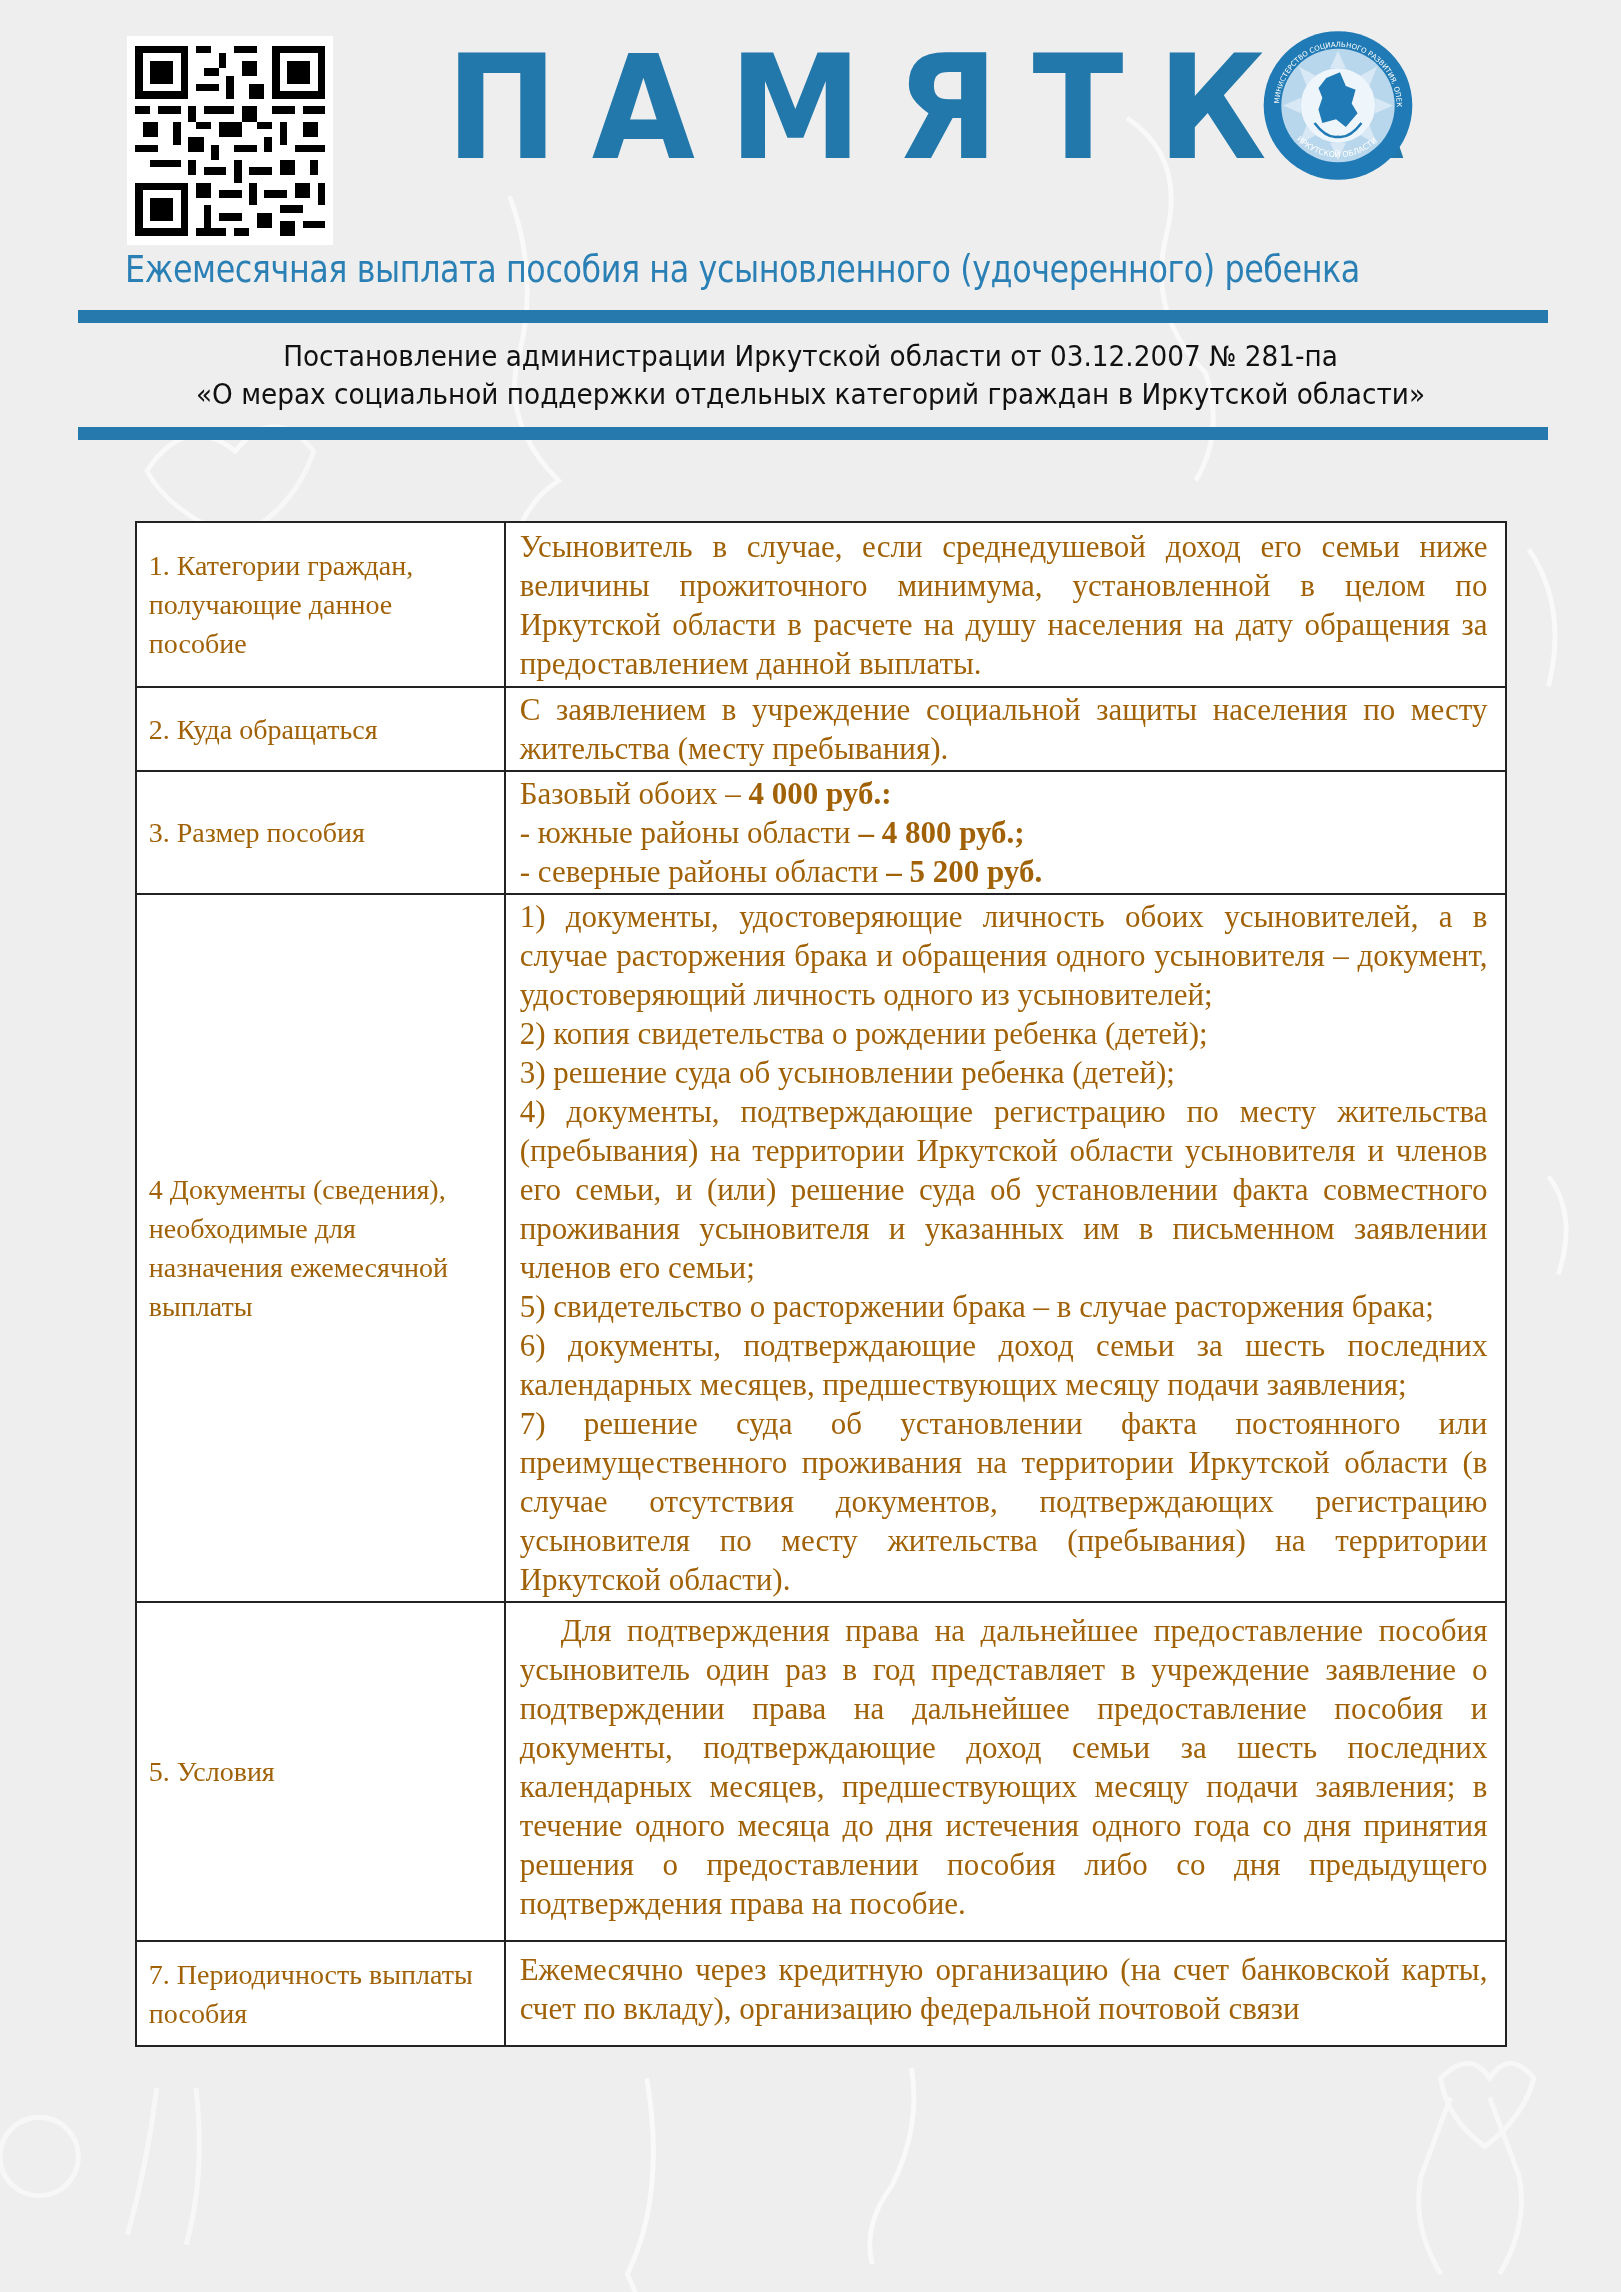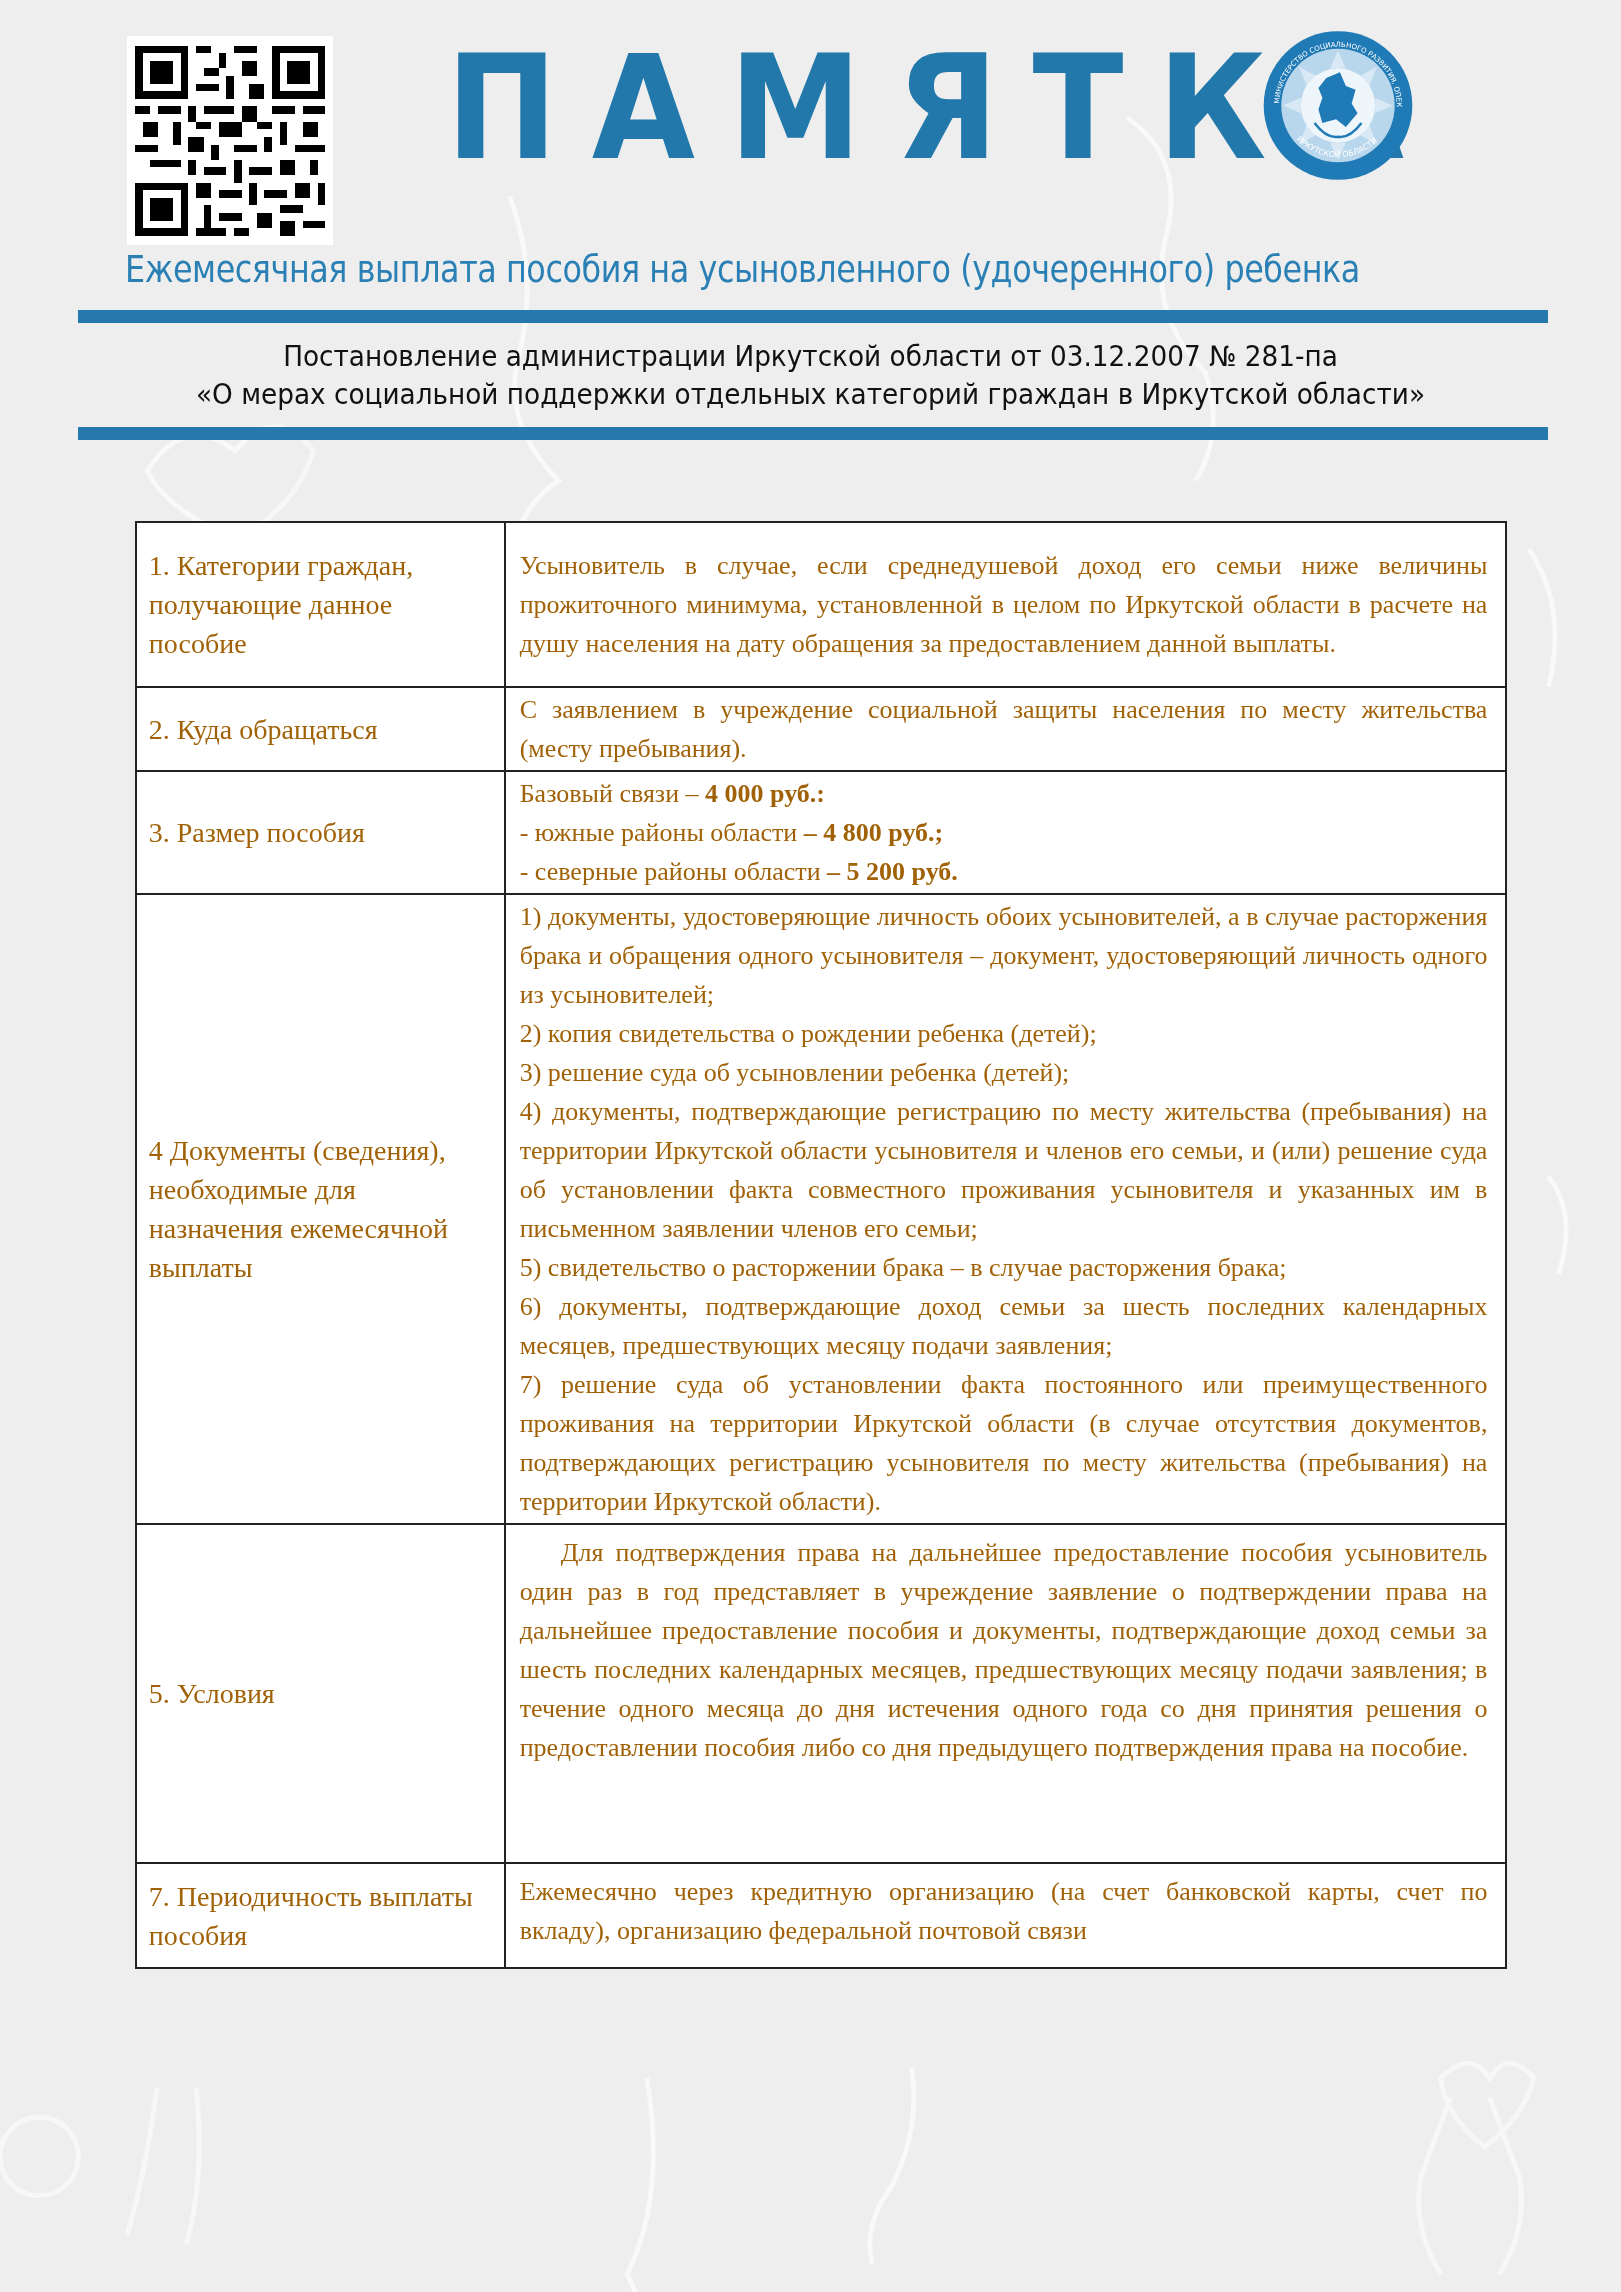--- a/index.html
+++ b/index.html
@@ -40,21 +40,21 @@
   table.info {
     position: absolute; left: 135px; top: 521px; width: 1372px;
     border-collapse: collapse; background: #ffffff; color: #a16207;
     font-family: "Liberation Serif", serif;
   }
   table.info td { border: 2px solid #222; vertical-align: middle; }
   table.info td.label {
     width: 369px; font-size: 28px; line-height: 39px; padding: 3.9px 11.8px;
   }
   table.info td.value {
-    font-size: 26px; line-height: 39px; padding: 2px 17.6px 2px 13.7px;
+    font-size: 31px; line-height: 39px; padding: 2px 17.6px 2px 13.7px;
     text-align: justify;
   }
   .r1 td { height: 165px; }
   .r2 td { height: 80px; }
   .r3 td { height: 113px; }
   .r4 td { height: 529px; }
   .r5 td { height: 339px; }
   .r6 td { height: 105px; }
   .value .line { display: block; }
   .value.left { text-align: left; }
@@ -192,21 +192,21 @@
     <td class="label">1. Категории граждан, получающие данное пособие</td>
     <td class="value left">Усыновитель в случае, если среднедушевой доход его семьи ниже величины прожиточного минимума, установленной в целом по Иркутской области в расчете на душу населения на дату обращения за предоставлением данной выплаты.</td>
   </tr>
   <tr class="r2">
     <td class="label">2. Куда обращаться</td>
     <td class="value">С заявлением в учреждение социальной защиты населения по месту жительства (месту пребывания).</td>
   </tr>
   <tr class="r3">
     <td class="label">3. Размер пособия</td>
     <td class="value left">
-      <span class="line"><span>Базовый связи – </span><b>4 000 руб.:</b></span>
+      <span class="line"><span>Базовый обоих – </span><b>4 000 руб.:</b></span>
       <span class="line"><span>- южные районы области </span><b>– 4 800 руб.;</b></span>
       <span class="line"><span>- северные районы области </span><b>– 5 200 руб.</b></span>
     </td>
   </tr>
   <tr class="r4">
     <td class="label">4 Документы (сведения), необходимые для назначения ежемесячной выплаты</td>
     <td class="value">
       <span class="line">1) документы, удостоверяющие личность обоих усыновителей, а в случае расторжения брака и обращения одного усыновителя – документ, удостоверяющий личность одного из усыновителей;</span>
       <span class="line">2) копия свидетельства о рождении ребенка (детей);</span>
       <span class="line">3) решение суда об усыновлении ребенка (детей);</span>

